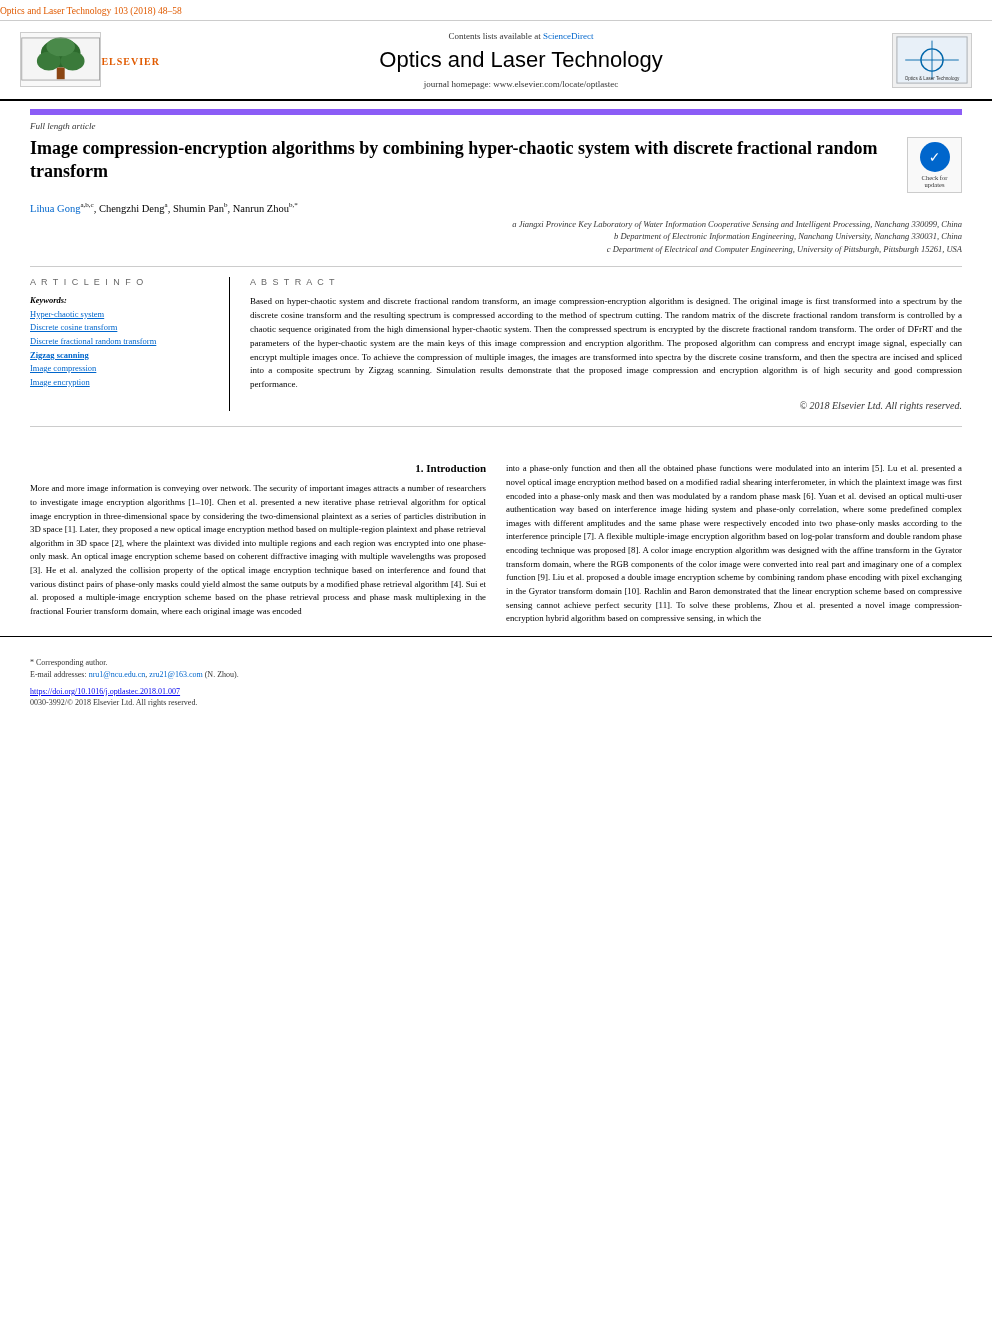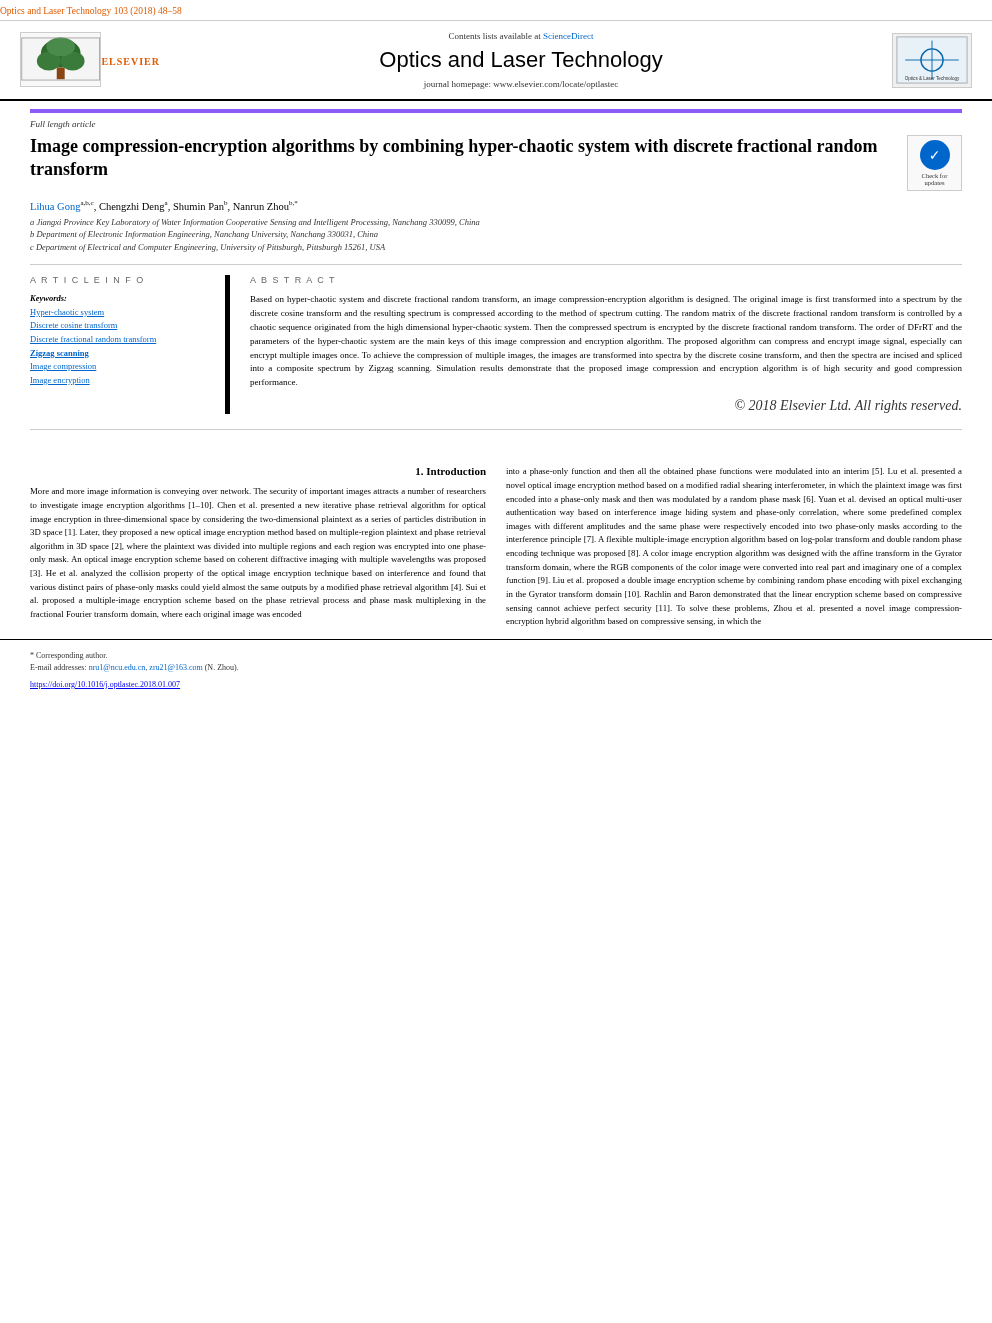--- a/index.html
+++ b/index.html
@@ -109,21 +109,21 @@
     
     .article-container {
       padding: 8px 30px 20px;
     }
 
     .full-length-label {
       font-size: 9px;
       font-style: italic;
       color: #333;
       margin-bottom: 6px;
-      border-top: 4px solid #8b5cf6;
+      border-top: 6px solid #8b5cf6;
       padding-top: 6px;
     }
 
     .article-title-row {
       display: flex;
       align-items: flex-start;
       margin-bottom: 8px;
     }
     .article-title {
       flex: 1;
@@ -164,33 +164,34 @@
     }
     .authors a { color: #0066cc; text-decoration: none; }
     .authors sup { font-size: 7px; }
 
     .affiliations {
       font-size: 8.5px;
       font-style: italic;
       color: #333;
       margin-bottom: 10px;
       line-height: 1.5;
+      text-align: right;
     }
 
     
     .two-col {
       display: flex;
       gap: 20px;
       border-top: 1px solid #ccc;
       padding-top: 10px;
     }
     .left-col {
       width: 200px;
       flex-shrink: 0;
-      border-right: 5px solid #000000;
+      border-right: 1px solid #000000;
       padding-right: 15px;
     }
     .right-col {
       flex: 1;
     }
 
     .section-header {
       font-size: 9px;
       letter-spacing: 1.5px;
       text-transform: uppercase;
@@ -227,21 +228,21 @@
 
     .abstract-text {
       font-size: 9px;
       line-height: 1.55;
       color: #000;
       text-align: justify;
     }
 
     .copyright-line {
       text-align: right;
-      font-size: 14px;
+      font-size: 10px;
       color: #333;
       margin-top: 8px;
       font-style: italic;
     }
 
     
     .section-divider {
       border: none;
       border-top: 1px solid #ccc;
       margin: 15px 0;
@@ -270,21 +271,21 @@
 
     .body-text {
       font-size: 8.8px;
       line-height: 1.55;
       color: #000;
       text-align: justify;
     }
 
     
     .article-footer {
-      padding: 10px 30px;
+      padding: 20px 30px;
       border-top: 1px solid #000;
       margin-top: 10px;
     }
     .footnote {
       font-size: 8px;
       color: #333;
       line-height: 1.5;
     }
     .footnote a { color: #0066cc; text-decoration: none; }
 
@@ -426,13 +427,14 @@
   </div>
   <div class="footnote">
     <span>E-mail addresses:</span>
     <a href="#">nru1@ncu.edu.cn</a>,
     <a href="#">zru21@163.com</a>
     <span>(N. Zhou).</span>
   </div>
   <div class="doi-line">
     <a href="#">https://doi.org/10.1016/j.optlastec.2018.01.007</a>
   </div>
+  <div class="issn-line">0030-3992/© 2018 Elsevier Ltd. All rights reserved.</div>
 </div>
 
 </body></html>

